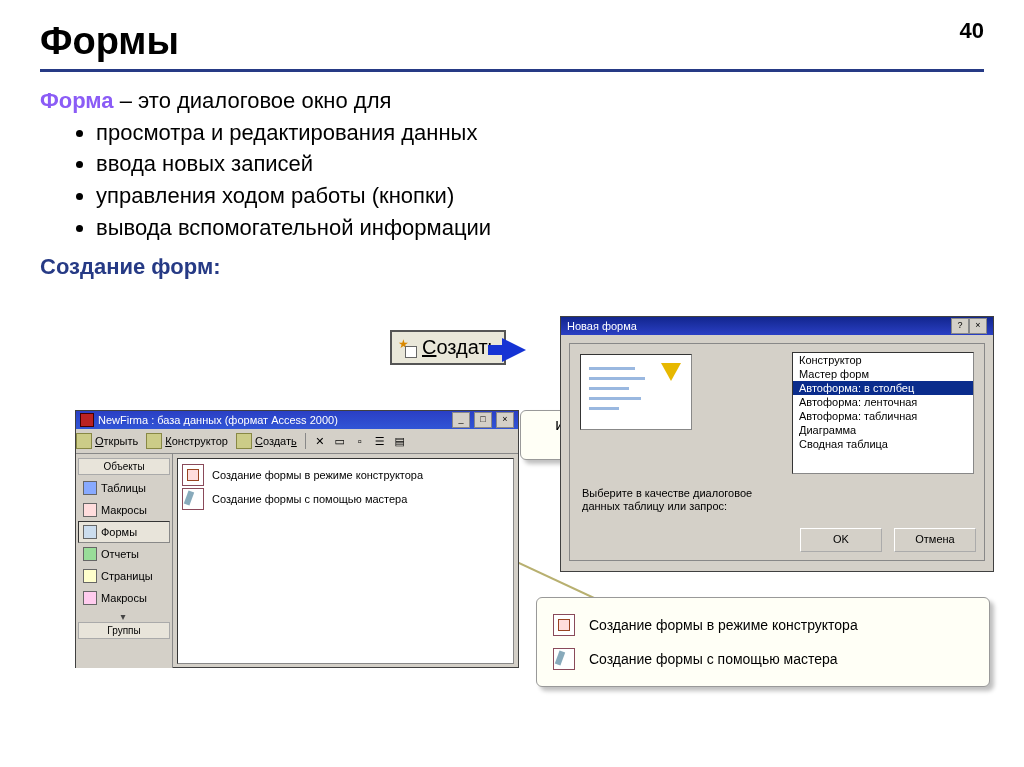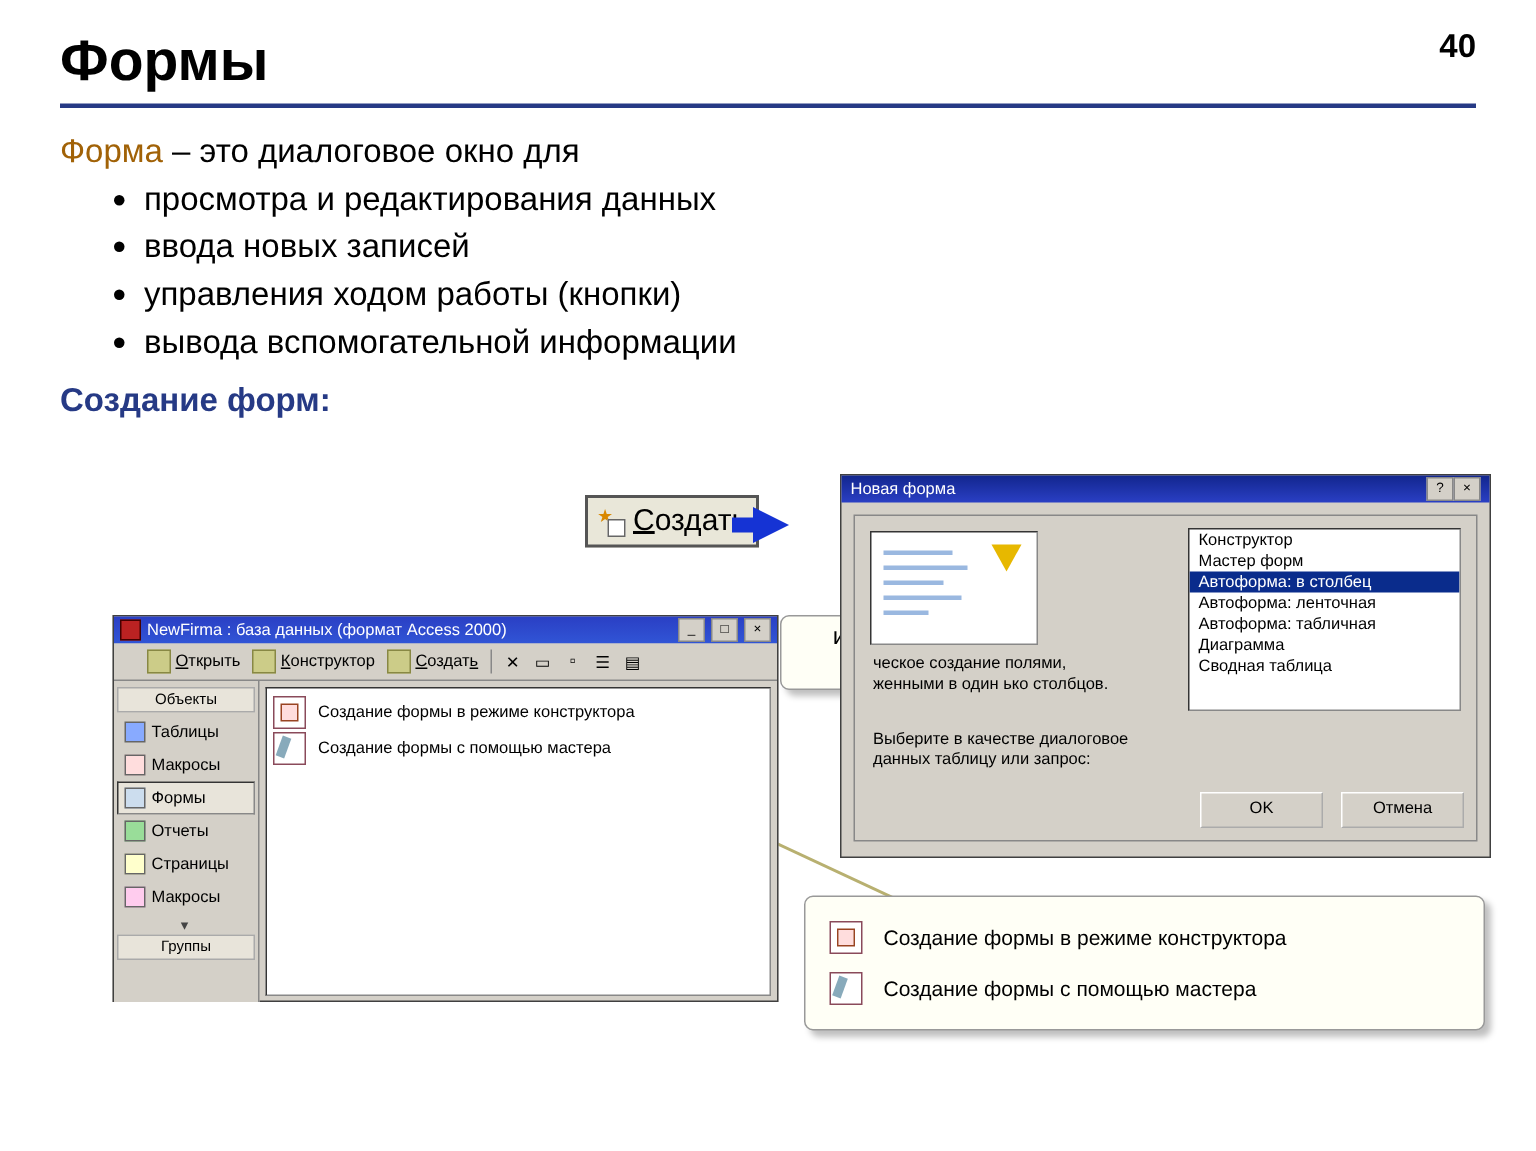--- a/index.html
+++ b/index.html
@@ -29,21 +29,21 @@
   .hr {
     height: 3px;
     background: #263a85;
     margin-bottom: 14px;
   }
   .body {
     color: #000;
     font-size: 22px;
     line-height: 1.35;
   }
-  .form-term { color: #a16207; font-weight: normal; }
+  .form-term { color: #8b5cf6; font-weight: bold; }
   ul.bullets {
     margin: 0 0 10px 56px;
     padding: 0;
   }
   ul.bullets li { margin: 2px 0; }
   .sub-heading {
     color: #263a85;
     font-weight: bold;
     font-size: 22px;
     margin-top: 10px;
@@ -145,21 +145,21 @@
   .app-icon{
     width:12px; height:12px; background:#b22; border:1px solid #400;
   }
   .db-title .spacer{flex:1;}
   .winbtn{
     width:16px; height:14px; background:#d4d0c8; border:1px solid #888;
     font-size:9px; line-height:12px; text-align:center; color:#000;
   }
   .db-toolbar{
     background:#d4d0c8;
-    padding: 4px 22px;
+    padding: 4px 0;
     display:flex; align-items:center; gap:8px;
     border-bottom:1px solid #888;
   }
   .tb-btn{ display:flex; align-items:center; gap:3px; }
   .tb-icon{ width:14px; height:14px; background:#cc8; border:1px solid #884; }
   .tb-sep{ width:1px; height:16px; background:#888; }
   .tb-u{ text-decoration: underline; }
   .tb-glyph{ width:12px; height:12px; display:inline-block; text-align:center;}
 
   .db-body{ display:flex; height:calc(100% - 42px);}
@@ -388,21 +388,20 @@
     </div>
     <div class="dlg-list">
       <div>Конструктор</div>
       <div>Мастер форм</div>
       <div class="sel">Автоформа: в столбец</div>
       <div>Автоформа: ленточная</div>
       <div>Автоформа: табличная</div>
       <div>Диаграмма</div>
       <div>Сводная таблица</div>
     </div>
-    <div class="desc">ческое создание полями, женными в один ько столбцов.</div>
     <div class="src-lbl">Выберите в качестве диалоговое данных таблицу или запрос:</div>
     <div class="dlg-btns">
       <div class="dlg-btn">OK</div>
       <div class="dlg-btn">Отмена</div>
     </div>
   </div>
 </div>
 
 <div class="zoom-box">
   <div class="row">

